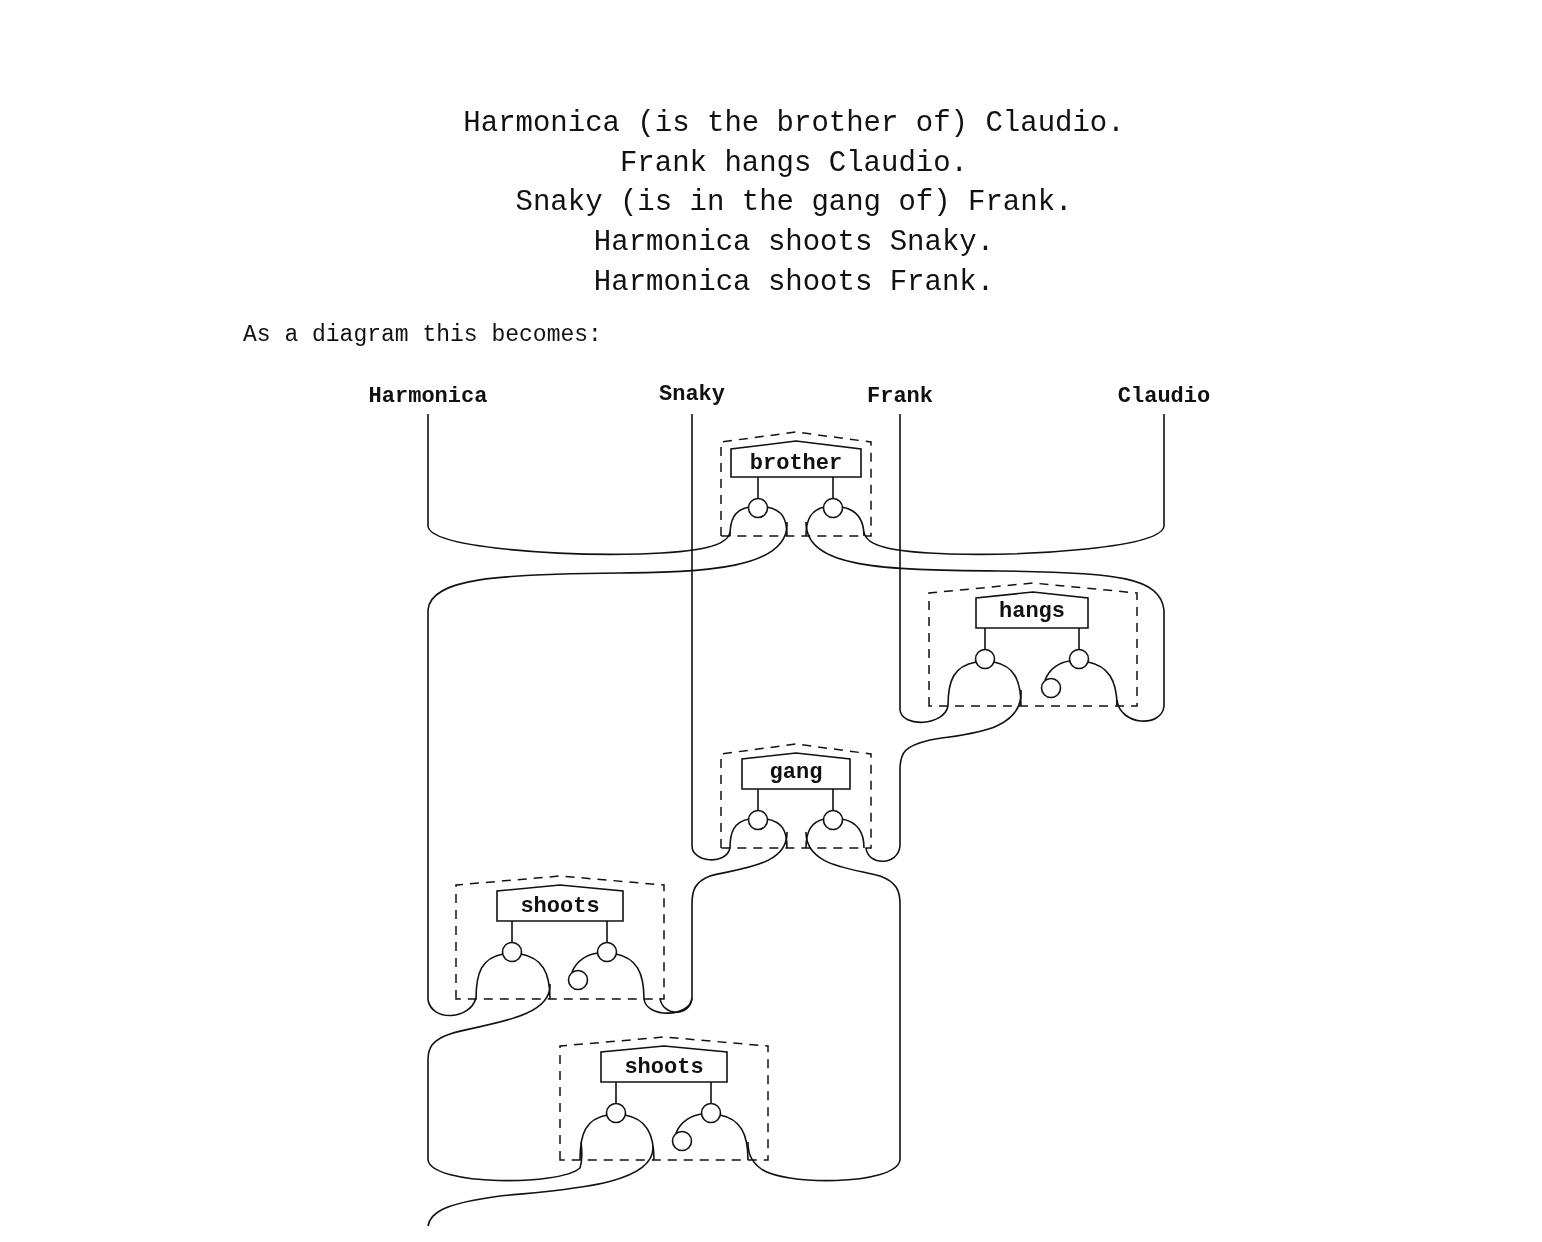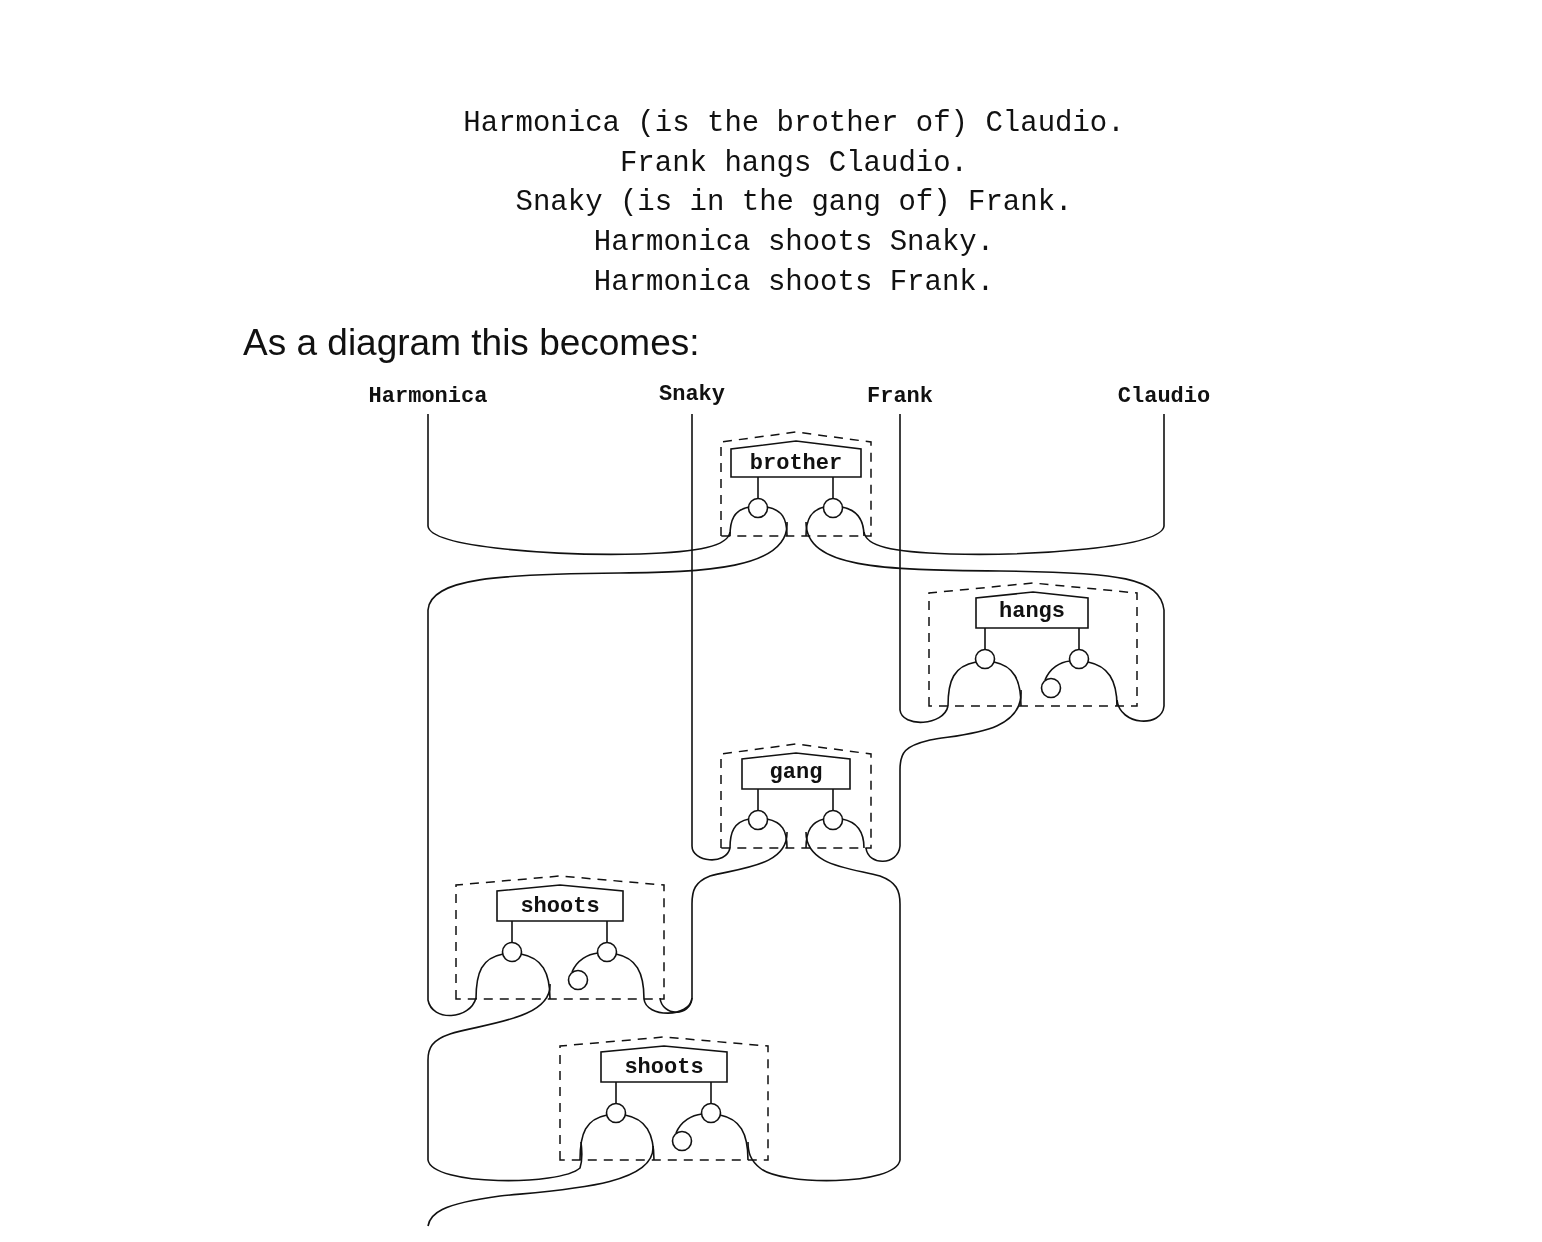--- a/index.html
+++ b/index.html
@@ -1,21 +1,21 @@
 <!DOCTYPE html>
 <html><head>
 <meta charset="utf-8">
 <style>
   html, body { margin: 0; padding: 0; background: #ffffff; }
   body { width: 1542px; height: 1242px; position: relative; overflow: hidden; }
   .sentences { position: absolute; left: 0; top: 104px; width: 1588px; text-align: center;
     font-family: "Liberation Mono", "DejaVu Sans Mono", monospace; font-size: 29px; line-height: 39.7px; color: #111; }
   .sentence { display: block; white-space: pre; }
-  .intro { position: absolute; left: 243px; top: 322px; font-family: Liberation Sans, sans-serif;
-    font-size: 37px; color: #111; }
+  .intro { position: absolute; left: 243px; top: 322px; font-family: Liberation Mono, monospace;
+    font-size: 23px; color: #111; }
   svg { position: absolute; left: 0; top: 0; }
   .wire { fill: none; stroke: #111; stroke-width: 1.6; }
   .dash { fill: none; stroke: #111; stroke-width: 1.5; stroke-dasharray: 9 7; }
   .box { fill: #fff; stroke: #111; stroke-width: 1.6; }
   .dot { fill: #fff; stroke: #111; stroke-width: 1.6; }
   .lbl { font-family: "Liberation Mono", "DejaVu Sans Mono", monospace; font-size: 22px; font-weight: bold; fill: #111; }
   .wlbl { font-family: "Liberation Mono", "DejaVu Sans Mono", monospace; font-size: 22px; font-weight: bold; fill: #111; }
 </style>
 </head>
 <body>

